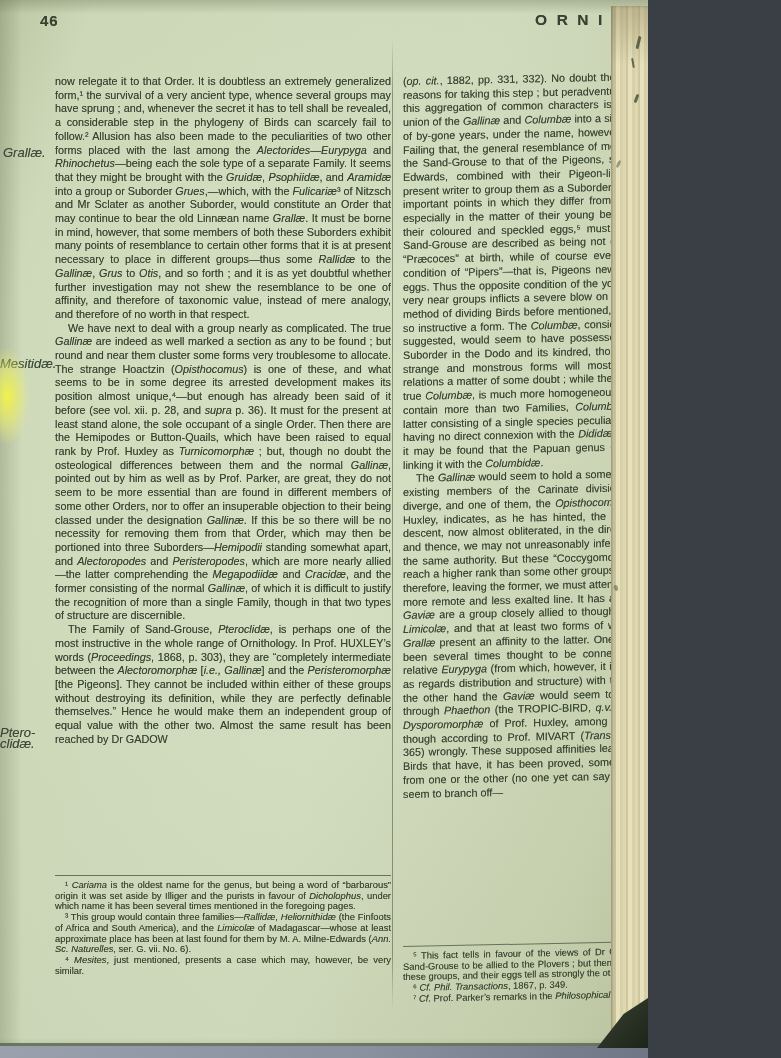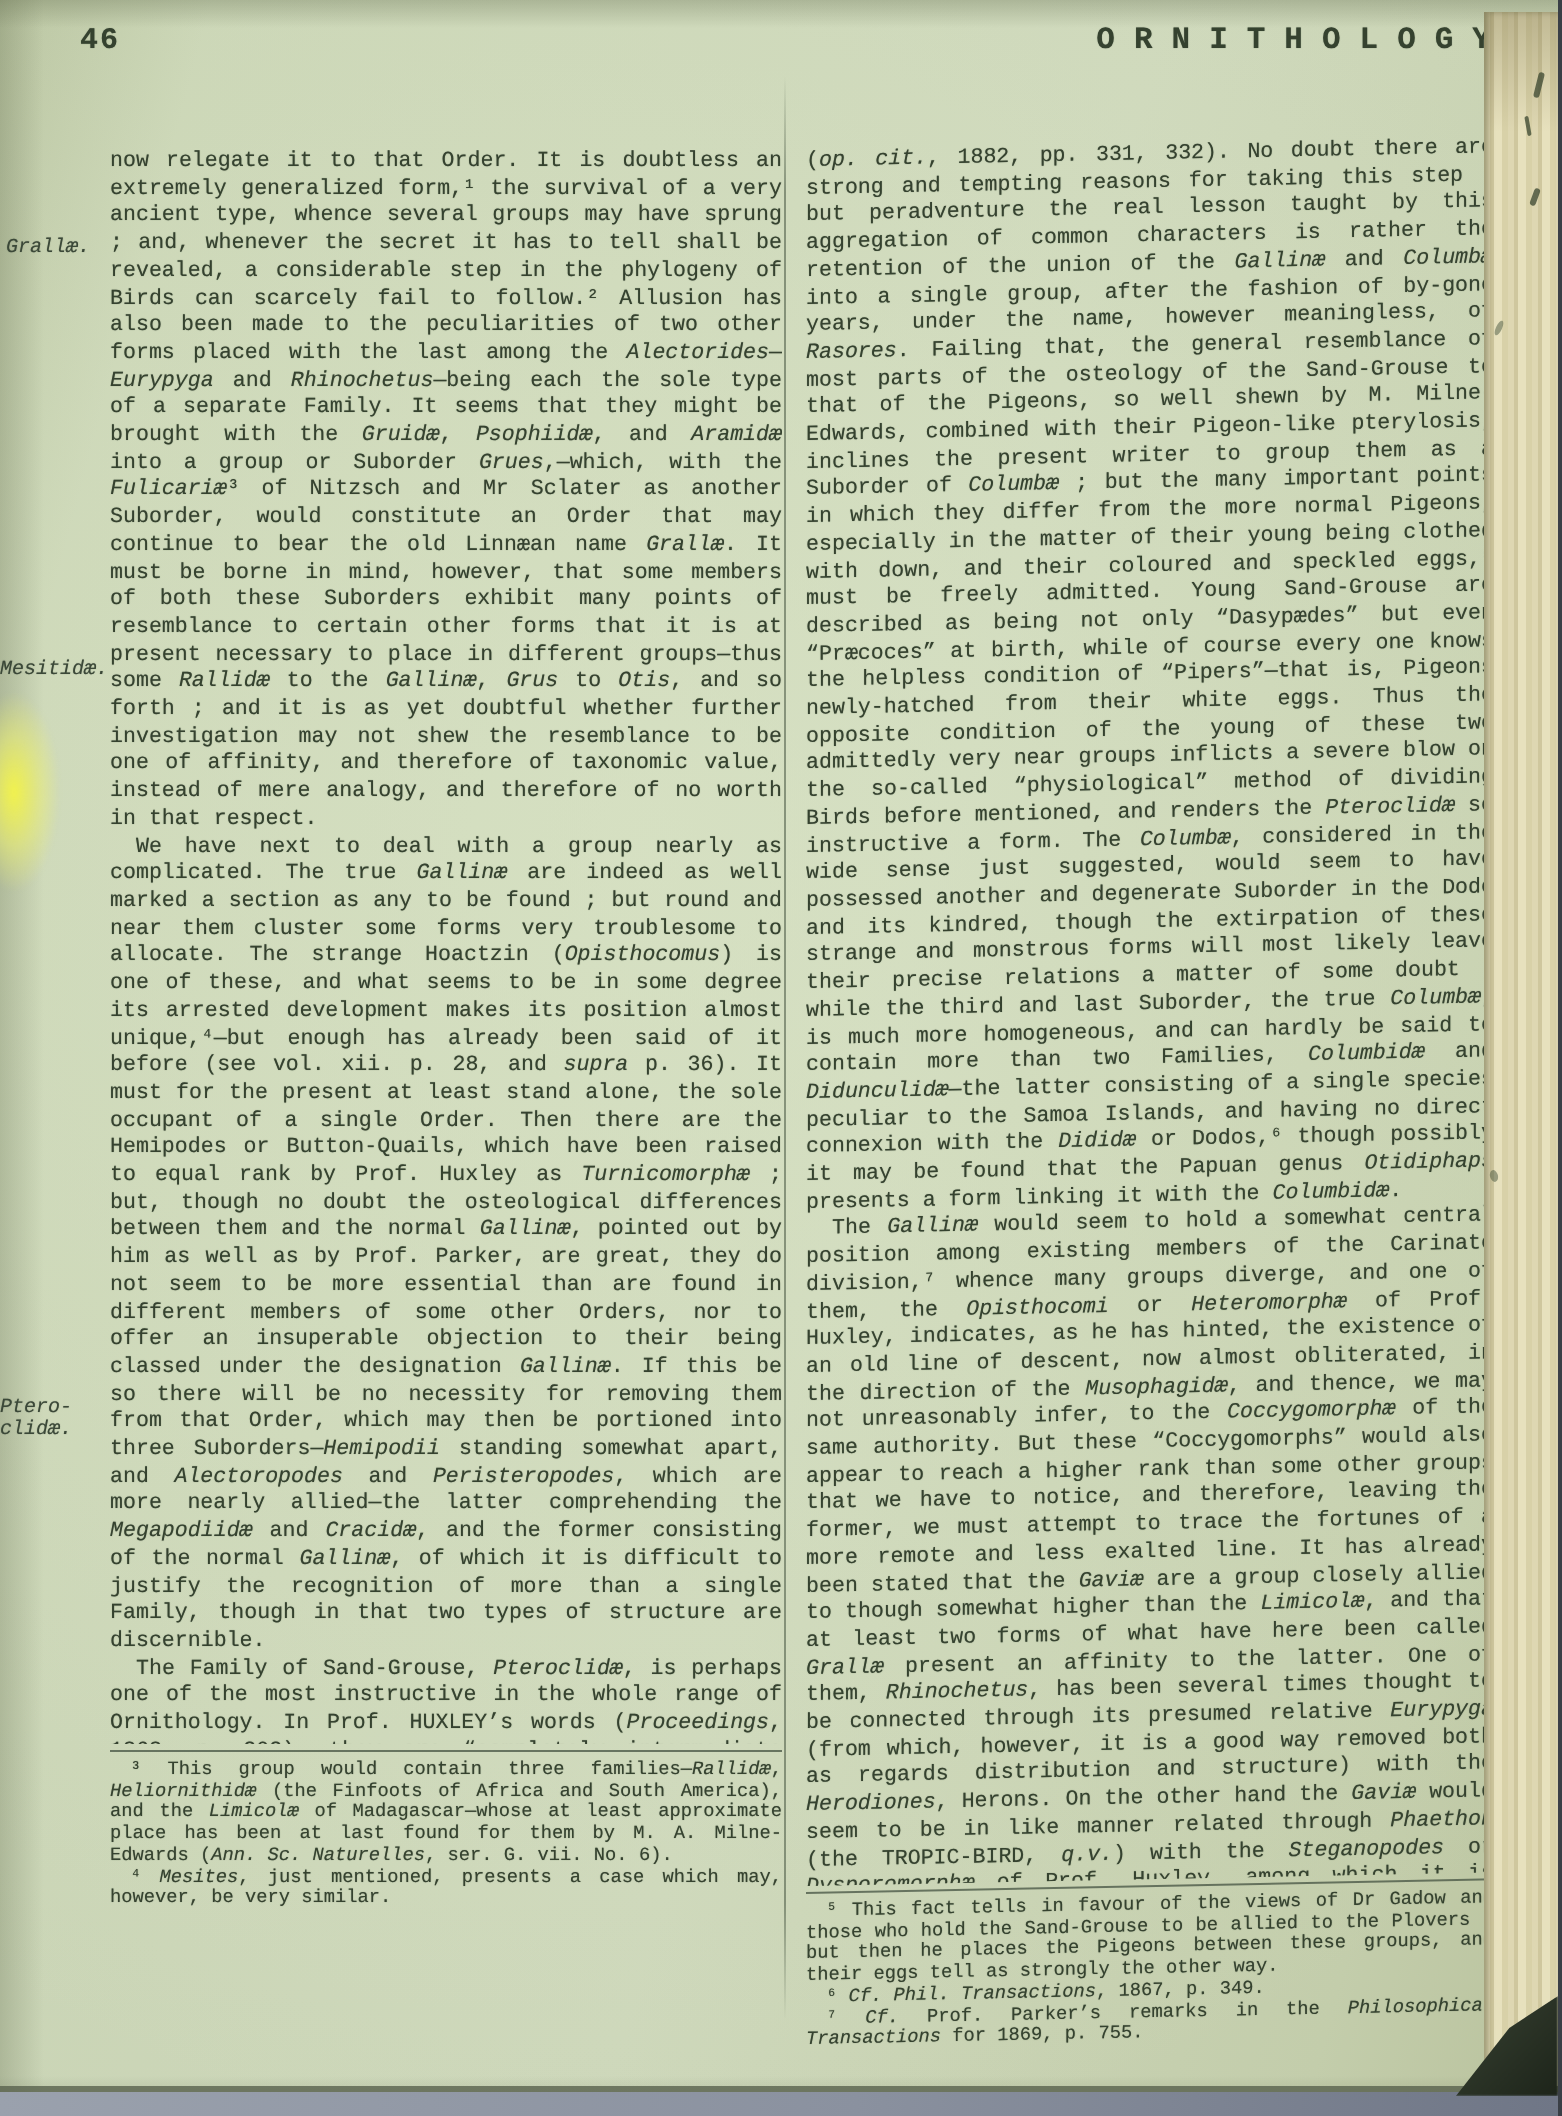--- a/index.html
+++ b/index.html
@@ -1,18 +1,18 @@
 <!DOCTYPE html>
 <html><head>
 <meta charset="utf-8">
 <style>
   html,body{margin:0;padding:0;background:#3a3f46;}
   .scan-root{
-    position:relative;width:779px;height:1058px;overflow:hidden;
-    font-family:Liberation Mono, monospace;
+    position:relative;width:648px;height:1058px;overflow:hidden;
+    font-family:Liberation Sans, sans-serif;
   }
   .paper{
     position:absolute;inset:0;
     background:
       radial-gradient(ellipse 120% 90% at 42% 40%, rgba(222,232,202,.55), rgba(0,0,0,0) 70%),
       linear-gradient(105deg, #b7c29e 0%, #c9d4b4 10%, #cdd7ba 55%, #c3cdab 88%, #b9c29d 100%),
       #c7d1b1;
   }
   .paper::before{ 
     content:"";position:absolute;inset:0;pointer-events:none;
@@ -35,21 +35,21 @@
   .col-left .col-main{height:797px;}
   .col-right .col-main{height:868px;}
   .para{margin:0;text-indent:13px;}
   .para.no-indent{text-indent:0;}
   .footnote-rule{border:none;border-top:1px solid #4c5a48;margin:3px 0 4px 0;width:100%;opacity:.8;}
   .footnotes{overflow:hidden;text-align:justify;font-size:9.4px;line-height:10.7px;}
   .col-left .footnotes{height:205px;}
   .col-right .footnotes{height:95px;}
   .footnote{margin:0;text-indent:10px;}
   .column-divider{position:absolute;left:392px;top:38px;width:1px;height:972px;background:linear-gradient(to bottom,rgba(70,85,65,.0),rgba(70,85,65,.55) 6%,rgba(70,85,65,.55) 94%,rgba(70,85,65,0));}
-  .margin-note{position:absolute;font-style:italic;font-size:10px;line-height:11px;color:#3b4838;text-shadow:0 0 .5px rgba(45,60,45,.5);}
+  .margin-note{position:absolute;font-style:italic;font-size:13px;line-height:11px;color:#3b4838;text-shadow:0 0 .5px rgba(45,60,45,.5);margin-top:28px;}
   .note-grallae{left:3px;top:119px;}
   .note-gallinae{left:0px;top:330px;}
   .note-pteroclidae{left:0;top:699px;width:46px;}
   
   .page-edge{
     position:absolute;top:6px;right:0;width:37px;height:1041px;
     background:
       linear-gradient(to bottom, rgba(120,110,70,.35), rgba(0,0,0,0) 60px),
       repeating-linear-gradient(to right, #ded7b2 0 3px, #cfc79e 3px 5px, #e7e1bd 5px 9px, #d8d1a8 9px 12px);
     box-shadow:inset 2px 0 3px rgba(90,90,55,.5);
@@ -95,20 +95,21 @@
 
   <div class="columns">
     <div class="column col-left">
       <div class="col-main ink">
         <p class="para no-indent">now relegate it to that Order.  It is doubtless an extremely generalized form,¹ the survival of a very ancient type, whence several groups may have sprung ; and, whenever the secret it has to tell shall be revealed, a considerable step in the phylogeny of Birds can scarcely fail to follow.² Allusion has also been made to the peculiarities of two other forms placed with the last among the <i>Alectorides</i>—<i>Eurypyga</i> and <i>Rhinochetus</i>—being each the sole type of a separate Family.  It seems that they might be brought with the <i>Gruidæ</i>, <i>Psophiidæ</i>, and <i>Aramidæ</i> into a group or Suborder <i>Grues</i>,—which, with the <i>Fulicariæ</i>³ of Nitzsch and Mr Sclater as another Suborder, would constitute an Order that may continue to bear the old Linnæan name <i>Grallæ</i>.  It must be borne in mind, however, that some members of both these Suborders exhibit many points of resemblance to certain other forms that it is at present necessary to place in different groups—thus some <i>Rallidæ</i> to the <i>Gallinæ</i>, <i>Grus</i> to <i>Otis</i>, and so forth ; and it is as yet doubtful whether further investigation may not shew the resemblance to be one of affinity, and therefore of taxonomic value, instead of mere analogy, and therefore of no worth in that respect.</p>
         <p class="para">We have next to deal with a group nearly as complicated.  The true <i>Gallinæ</i> are indeed as well marked a section as any to be found ; but round and near them cluster some forms very troublesome to allocate.  The strange Hoactzin (<i>Opisthocomus</i>) is one of these, and what seems to be in some degree its arrested development makes its position almost unique,⁴—but enough has already been said of it before (see vol. xii. p. 28, and <i>supra</i> p. 36).  It must for the present at least stand alone, the sole occupant of a single Order.  Then there are the Hemipodes or Button-Quails, which have been raised to equal rank by Prof. Huxley as <i>Turnicomorphæ</i> ; but, though no doubt the osteological differences between them and the normal <i>Gallinæ</i>, pointed out by him as well as by Prof. Parker, are great, they do not seem to be more essential than are found in different members of some other Orders, nor to offer an insuperable objection to their being classed under the designation <i>Gallinæ</i>.  If this be so there will be no necessity for removing them from that Order, which may then be portioned into three Suborders—<i>Hemipodii</i> standing somewhat apart, and <i>Alectoropodes</i> and <i>Peristeropodes</i>, which are more nearly allied—the latter comprehending the <i>Megapodiidæ</i> and <i>Cracidæ</i>, and the former consisting of the normal <i>Gallinæ</i>, of which it is difficult to justify the recognition of more than a single Family, though in that two types of structure are discernible.</p>
         <p class="para">The Family of Sand-Grouse, <i>Pteroclidæ</i>, is perhaps one of the most instructive in the whole range of Ornithology. In Prof. HUXLEY’s words (<i>Proceedings</i>, 1868, p. 303), they are “completely intermediate between the <i>Alectoromorphæ</i> [<i>i.e., Gallinæ</i>] and the <i>Peristeromorphæ</i> [the Pigeons]. They cannot be included within either of these groups without destroying its definition, while they are perfectly definable themselves.”  Hence he would make them an independent group of equal value with the other two. Almost the same result has been reached by Dr GADOW</p>
       </div>
       <hr class="footnote-rule">
       <div class="footnotes ink">
+        <p class="footnote">¹ <i>Cariama</i> is the oldest name for the genus, but being a word of “barbarous” origin it was set aside by Illiger and the purists in favour of <i>Dicholophus</i>, under which name it has been several times mentioned in the foregoing pages.</p>
         <p class="footnote">³ This group would contain three families—<i>Rallidæ</i>, <i>Heliornithidæ</i> (the Finfoots of Africa and South America), and the <i>Limicolæ</i> of Madagascar—whose at least approximate place has been at last found for them by M. A. Milne-Edwards (<i>Ann. Sc. Naturelles</i>, ser. G. vii. No. 6).</p>
         <p class="footnote">⁴ <i>Mesites</i>, just mentioned, presents a case which may, however, be very similar.</p>
       </div>
     </div>
 
     <div class="column col-right">
       <div class="col-main ink">
         <p class="para no-indent">(<i>op. cit.</i>, 1882, pp. 331, 332).  No doubt there are strong and tempting reasons for taking this step ; but peradventure the real lesson taught by this aggregation of common characters is rather the retention of the union of the <i>Gallinæ</i> and <i>Columbæ</i> into a single group, after the fashion of by-gone years, under the name, however meaningless, of <i>Rasores</i>.  Failing that, the general resemblance of most parts of the osteology of the Sand-Grouse to that of the Pigeons, so well shewn by M. Milne-Edwards, combined with their Pigeon-like pterylosis, inclines the present writer to group them as a Suborder of <i>Columbæ</i> ; but the many important points in which they differ from the more normal Pigeons, especially in the matter of their young being clothed with down, and their coloured and speckled eggs,⁵ must be freely admitted.  Young Sand-Grouse are described as being not only “Dasypædes” but even “Præcoces” at birth, while of course every one knows the helpless condition of “Pipers”—that is, Pigeons newly-hatched from their white eggs.  Thus the opposite condition of the young of these two admittedly very near groups inflicts a severe blow on the so-called “physiological” method of dividing Birds before mentioned, and renders the <i>Pteroclidæ</i> so instructive a form.  The <i>Columbæ</i>, considered in the wide sense just suggested, would seem to have possessed another and degenerate Suborder in the Dodo and its kindred, though the extirpation of these strange and monstrous forms will most likely leave their precise relations a matter of some doubt ; while the third and last Suborder, the true <i>Columbæ</i>, is much more homogeneous, and can hardly be said to contain more than two Families, <i>Columbidæ</i> and <i>Didunculidæ</i>—the latter consisting of a single species peculiar to the Samoa Islands, and having no direct connexion with the <i>Dididæ</i> or Dodos,⁶ though possibly it may be found that the Papuan genus <i>Otidiphaps</i> presents a form linking it with the <i>Columbidæ</i>.</p>
         <p class="para">The <i>Gallinæ</i> would seem to hold a somewhat central position among existing members of the Carinate division,⁷ whence many groups diverge, and one of them, the <i>Opisthocomi</i> or <i>Heteromorphæ</i> of Prof. Huxley, indicates, as he has hinted, the existence of an old line of descent, now almost obliterated, in the direction of the <i>Musophagidæ</i>, and thence, we may not unreasonably infer, to the <i>Coccygomorphæ</i> of the same authority.  But these “Coccygomorphs” would also appear to reach a higher rank than some other groups that we have to notice, and therefore, leaving the former, we must attempt to trace the fortunes of a more remote and less exalted line.  It has already been stated that the <i>Gaviæ</i> are a group closely allied to though somewhat higher than the <i>Limicolæ</i>, and that at least two forms of what have here been called <i>Grallæ</i> present an affinity to the latter.  One of them, <i>Rhinochetus</i>, has been several times thought to be connected through its presumed relative <i>Eurypyga</i> (from which, however, it is a good way removed both as regards distribution and structure) with the <i>Herodiones</i>, Herons. On the other hand the <i>Gaviæ</i> would seem to be in like manner related through <i>Phaethon</i> (the TROPIC-BIRD, <i>q.v.</i>) with the <i>Steganopodes</i> or <i>Dysporomorphæ</i> of Prof. Huxley, among which it is usually placed, though according to Prof. MIVART (<i>Trans. Zool. Society</i>, x. pp. 364, 365) wrongly.  These supposed affinities lead us to two other groups of Birds that have, it has been proved, some common characters ; and from one or the other (no one yet can say which) the <i>Accipitres</i> would seem to branch off—</p>
       </div>

